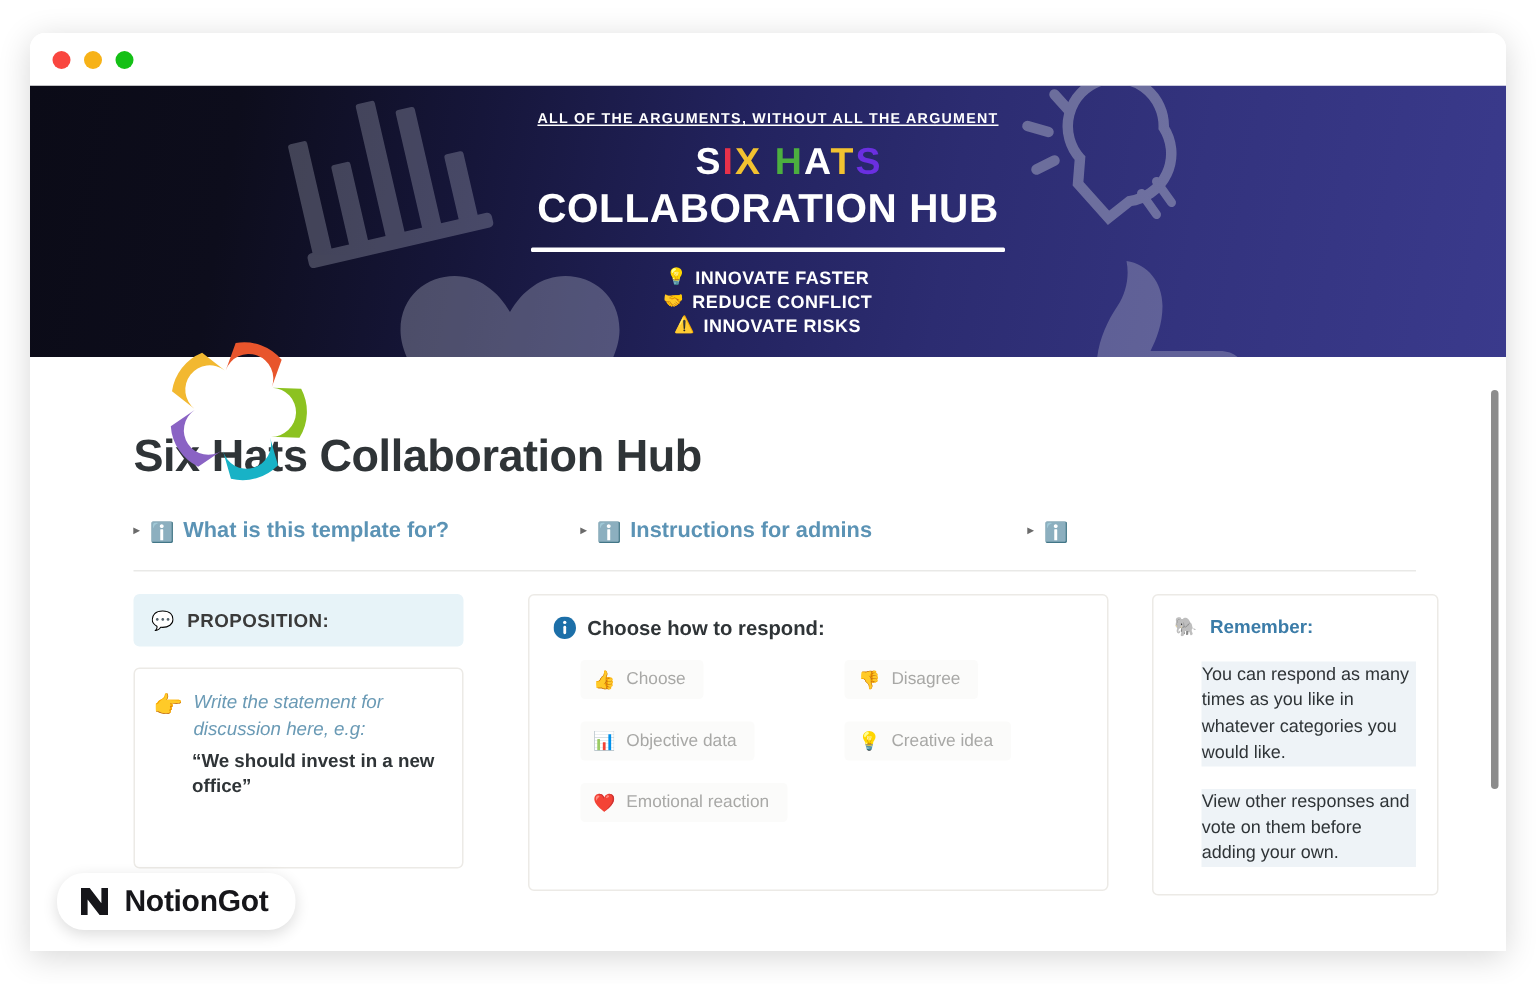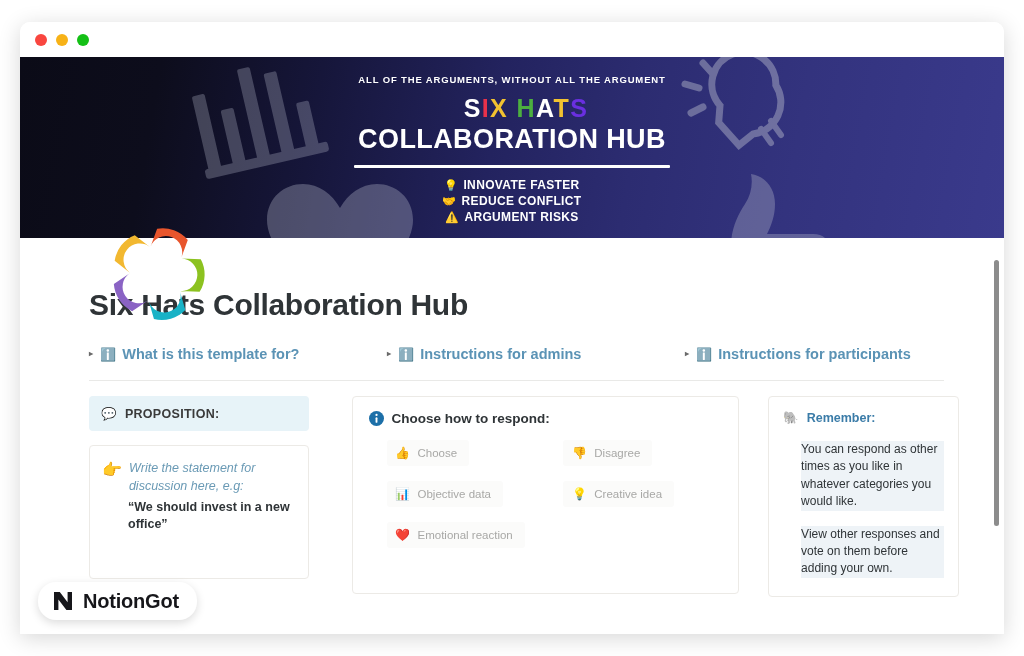--- a/index.html
+++ b/index.html
@@ -84,20 +84,21 @@
     text-align: center;
     color: #ffffff;
   }
 
   #banner-kicker {
     font-size: 9.5px;
     font-weight: 700;
     letter-spacing: 0.85px;
     color: #ffffff;
     text-transform: uppercase;
+    text-decoration: underline;
   }
 
   #banner-sixhats {
     margin-top: 9px;
     font-size: 25px;
     font-weight: 800;
     letter-spacing: 1.4px;
     padding-left: 28px;
   }
   #banner-sixhats span { display: inline; }
@@ -418,21 +419,21 @@
             <div class="benefit">
               <span class="benefit-emoji">💡</span>
               <span>INNOVATE FASTER</span>
             </div>
             <div class="benefit">
               <span class="benefit-emoji">🤝</span>
               <span>REDUCE CONFLICT</span>
             </div>
             <div class="benefit">
               <span class="benefit-emoji">⚠️</span>
-              <span>ARGUMENT RISKS</span>
+              <span>INNOVATE RISKS</span>
             </div>
           </div>
         </div>
       </div>
 
       <svg id="page-logo" viewBox="0 0 100 100">
         <g transform="translate(50,50)">
           <g transform="rotate(0)">
             <path fill="#e8552c" d="M-17 -40 A34 34 0 0 1 17 -40 L17 -20 A17 17 0 0 0 -17 -20 Z" transform="rotate(20) translate(0,-4)"></path>
           </g>
@@ -462,21 +463,20 @@
             <span>What is this template for?</span>
           </div>
           <div class="toggle-item toggle-col-2">
             <span class="toggle-arrow">▸</span>
             <span class="info-emoji">ℹ️</span>
             <span>Instructions for admins</span>
           </div>
           <div class="toggle-item">
             <span class="toggle-arrow">▸</span>
             <span class="info-emoji">ℹ️</span>
-            <span>Instructions for participants</span>
           </div>
         </div>
 
         <div id="divider"></div>
 
         <div id="columns">
 
           <div class="col-left">
             <div id="proposition-header">
               <span>💬</span>
@@ -536,21 +536,21 @@
               </div>
             </div>
           </div>
 
           <div class="col-right">
             <div id="remember-card">
               <div id="remember-header">
                 <span>🐘</span>
                 <span>Remember:</span>
               </div>
-              <div class="remember-para" id="remember-p1">You can respond as other times as you like in whatever categories you would like.</div>
+              <div class="remember-para" id="remember-p1">You can respond as many times as you like in whatever categories you would like.</div>
               <div class="remember-para">View other responses and vote on them before adding your own.</div>
             </div>
           </div>
 
         </div>
 
       </div>
 
       <div id="scrollbar-track"></div>
       <div id="scrollbar-thumb"></div>

